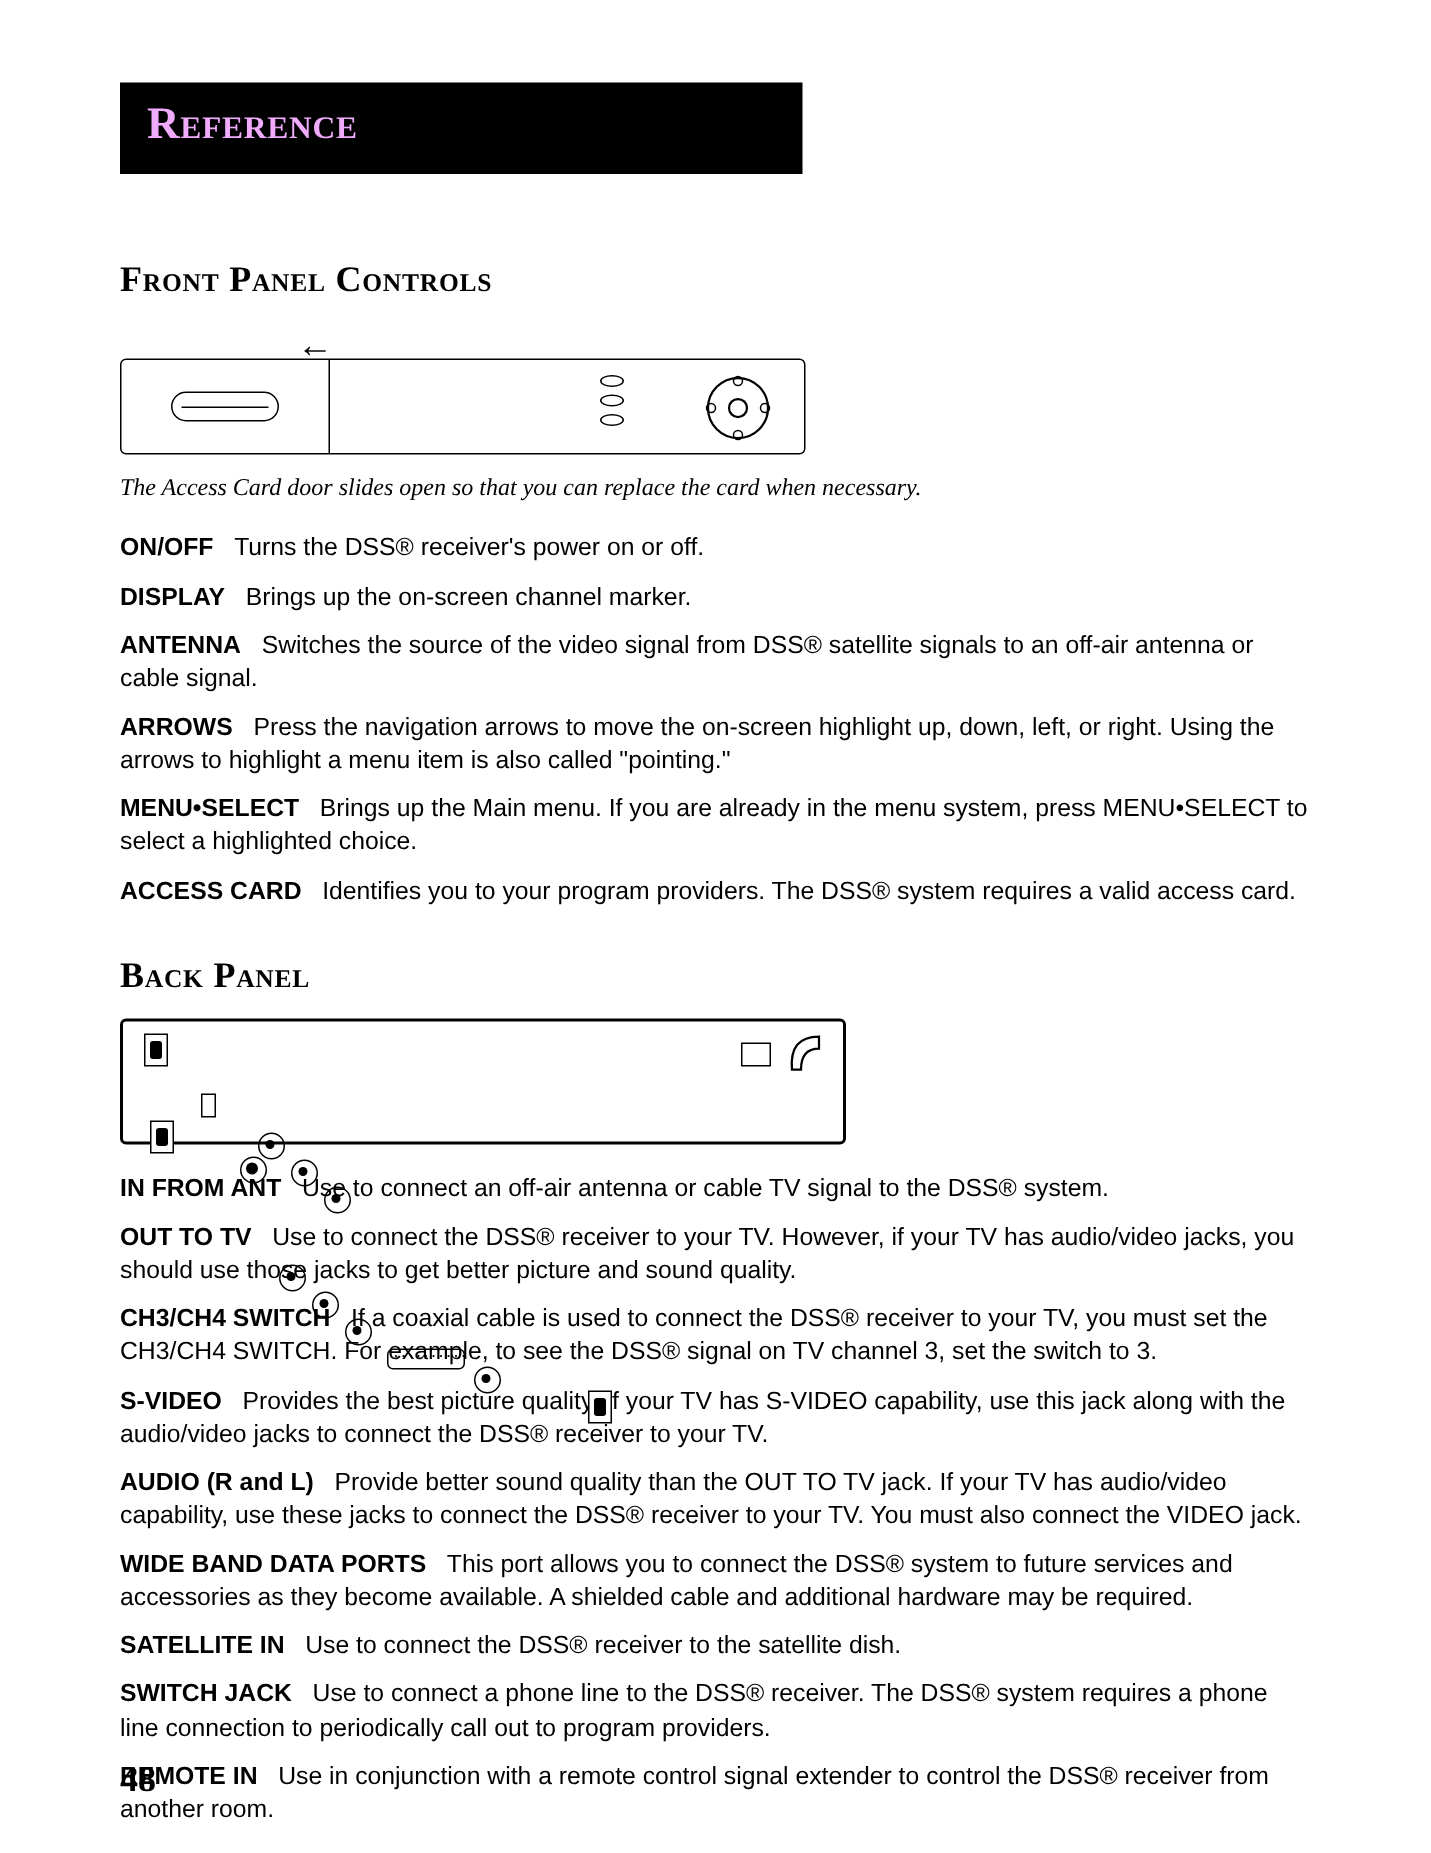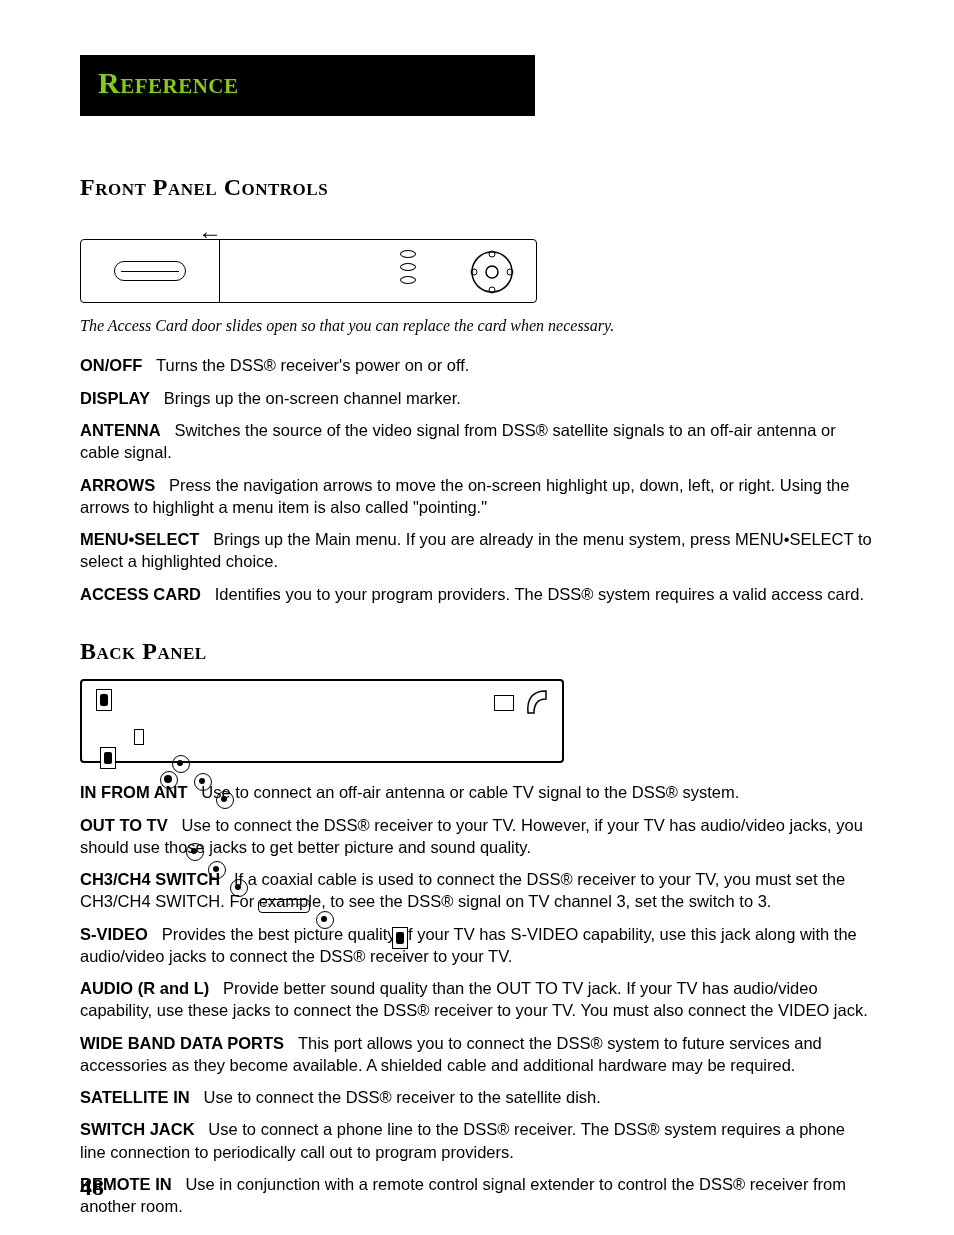--- a/index.html
+++ b/index.html
@@ -13,21 +13,21 @@
     width: 954px;
     height: 1235px;
     box-sizing: border-box;
     position: relative;
   }
   .page {
     padding: 55px 80px 0 80px;
   }
   .title-banner {
     background: #000;
-    color: #84cc16;
+    color: #f0abfc;
     padding: 8px 18px 12px 18px;
     display: inline-block;
     font-family: Georgia, "Times New Roman", serif;
     font-weight: 700;
     font-size: 30px;
     letter-spacing: 0.5px;
     font-variant: small-caps;
     width: 455px;
     box-sizing: border-box;
   }

